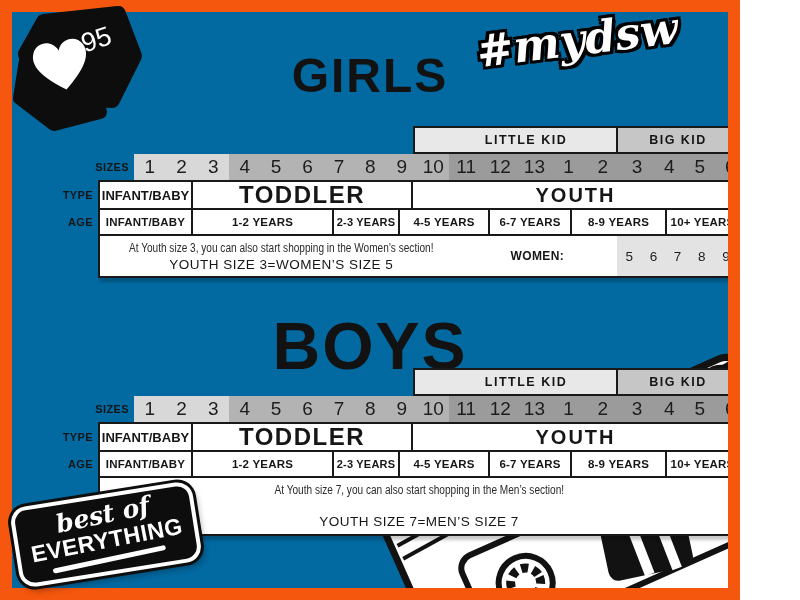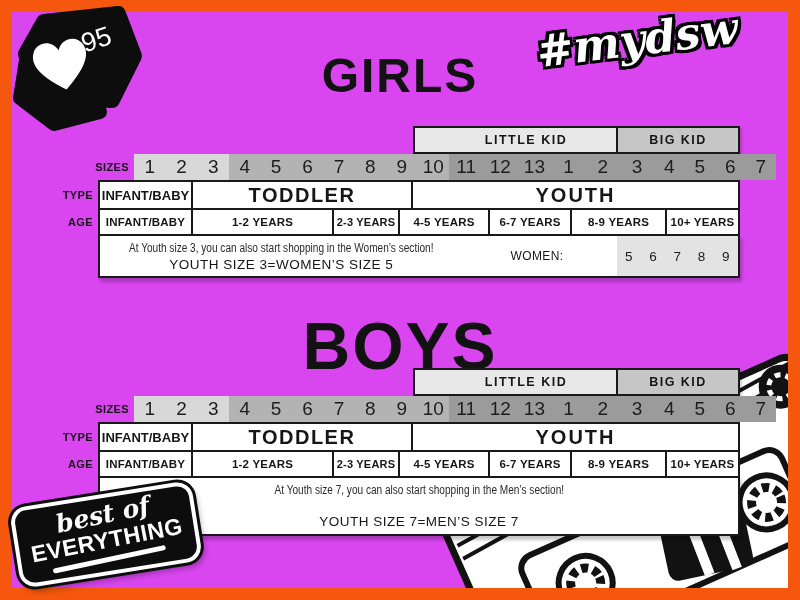--- a/index.html
+++ b/index.html
@@ -1,20 +1,20 @@
 <!DOCTYPE html>
 <html style="--accent-orange: #F4570D; --size-infant-bg: #D8D8D8; --size-toddler-bg: #B3B3B3; --size-youth-bg: #9B9B9B; --little-kid-bg: #E8E8E8; --big-kid-bg: #C6C6C6; --women-box-bg: #E3E3E3; --sticker-black: #0D0D0D;"><head>
 <meta charset="utf-8">
 <title>Size Chart</title>
 <style>
   * { box-sizing: border-box; margin: 0; padding: 0; }
   html,body { width:800px; height:600px; }
   body { font-family:"Liberation Sans", sans-serif; background:#fff; }
 
-  .canvas { position:relative; width:800px; height:600px; background:#d946ef; overflow:hidden; }
+  .canvas { position:relative; width:740px; height:600px; background:#0369a1; overflow:hidden; }
 
   .frame-border { position:absolute; inset:0; border:12px solid var(--accent-orange,#F4570D);
                   z-index:50; pointer-events:none; }
 
   
   .section-title { position:absolute; left:0; right:0; text-align:center; font-weight:800;
                    color:#121212; letter-spacing:2px; z-index:10; }
   .girls-title { top:48px;  font-size:48px; }
   .boys-title  { top:308px; font-size:66px; }
 
@@ -53,42 +53,42 @@
   .sgroup.little-kid { width:205px; background:var(--size-youth-bg,#9B9B9B); }
   .sgroup.big-kid    { width:122px; background:var(--size-youth-bg,#9B9B9B); }
   .scell { flex:1; display:flex; align-items:center; justify-content:center;
            font-size:19px; color:#1d1d1d; }
 
   .type-row { height:30px; }
   .type-cell { display:flex; align-items:center; justify-content:center; font-weight:800;
                border:2px solid #191919; background:#fff; }
   .type-cell + .type-cell { border-left:none; }
   .type-infant  { width:95px;  font-size:13px;  letter-spacing:0; }
-  .type-toddler { width:220px; font-size:20px; letter-spacing:1.5px; }
+  .type-toddler { width:220px; font-size:24px; letter-spacing:1.5px; }
   .type-youth   { width:327px; font-size:20px; letter-spacing:2px; }
 
   .age-row { height:28px; margin-top:-2px; }
   .age-cell { display:flex; align-items:center; justify-content:center; font-weight:800;
               font-size:11.5px; letter-spacing:0.2px; border:2px solid #191919; background:#fff; }
   .age-cell + .age-cell { border-left:none; }
   .wa1{width:95px;} .wa2{width:141px;} .wa3{width:66px; font-size:11px;}
   .wa4{width:90px;} .wa5{width:82px;}  .wa6{width:95px;} .wa7{width:73px;}
 
   .note-row { margin-top:-2px; }
   .note-box { width:642px; border:2px solid #191919; background:#fff; display:flex;
               align-items:stretch; box-shadow:2px 4px 3px rgba(0,0,0,0.22); }
   .girls-note { height:44px;gap:48px; }
   .boys-note  { height:60px; flex-direction:column; align-items:center; justify-content:center; }
   .note-text { flex:1; display:flex; flex-direction:column; align-items:center;
                justify-content:center; }
   .boys-note .note-text { flex:0 0 auto;gap:15px; }
   .note-line1 { font-size:12px; color:#2a2a2a; transform:scaleX(0.84); white-space:nowrap; }
   .note-line2 { font-size:13.5px; font-weight:400; letter-spacing:0.5px; margin-top:2px;
                 white-space:nowrap; }
-  .women-label { display:flex; align-items:center; font-weight:400; font-size:12px;
+  .women-label { display:flex; align-items:center; font-weight:700; font-size:12px;
                  letter-spacing:0.4px; padding-right:5px; }
   .women-box { width:146px; background:var(--women-box-bg,#E3E3E3); display:flex; }
   .wcell { flex:1; display:flex; align-items:center; justify-content:center; font-size:13.5px;
            color:#1d1d1d; }
 
   
   .best-sticker { position:absolute; left:14px; top:494px; width:184px; z-index:60;
                   background:var(--sticker-black,#0D0D0D); border:4px solid #fff;
                   border-radius:16px; box-shadow:0 0 0 3px var(--sticker-black,#0D0D0D),
                   3px 5px 6px rgba(0,0,0,0.3); transform:rotate(-9deg);

